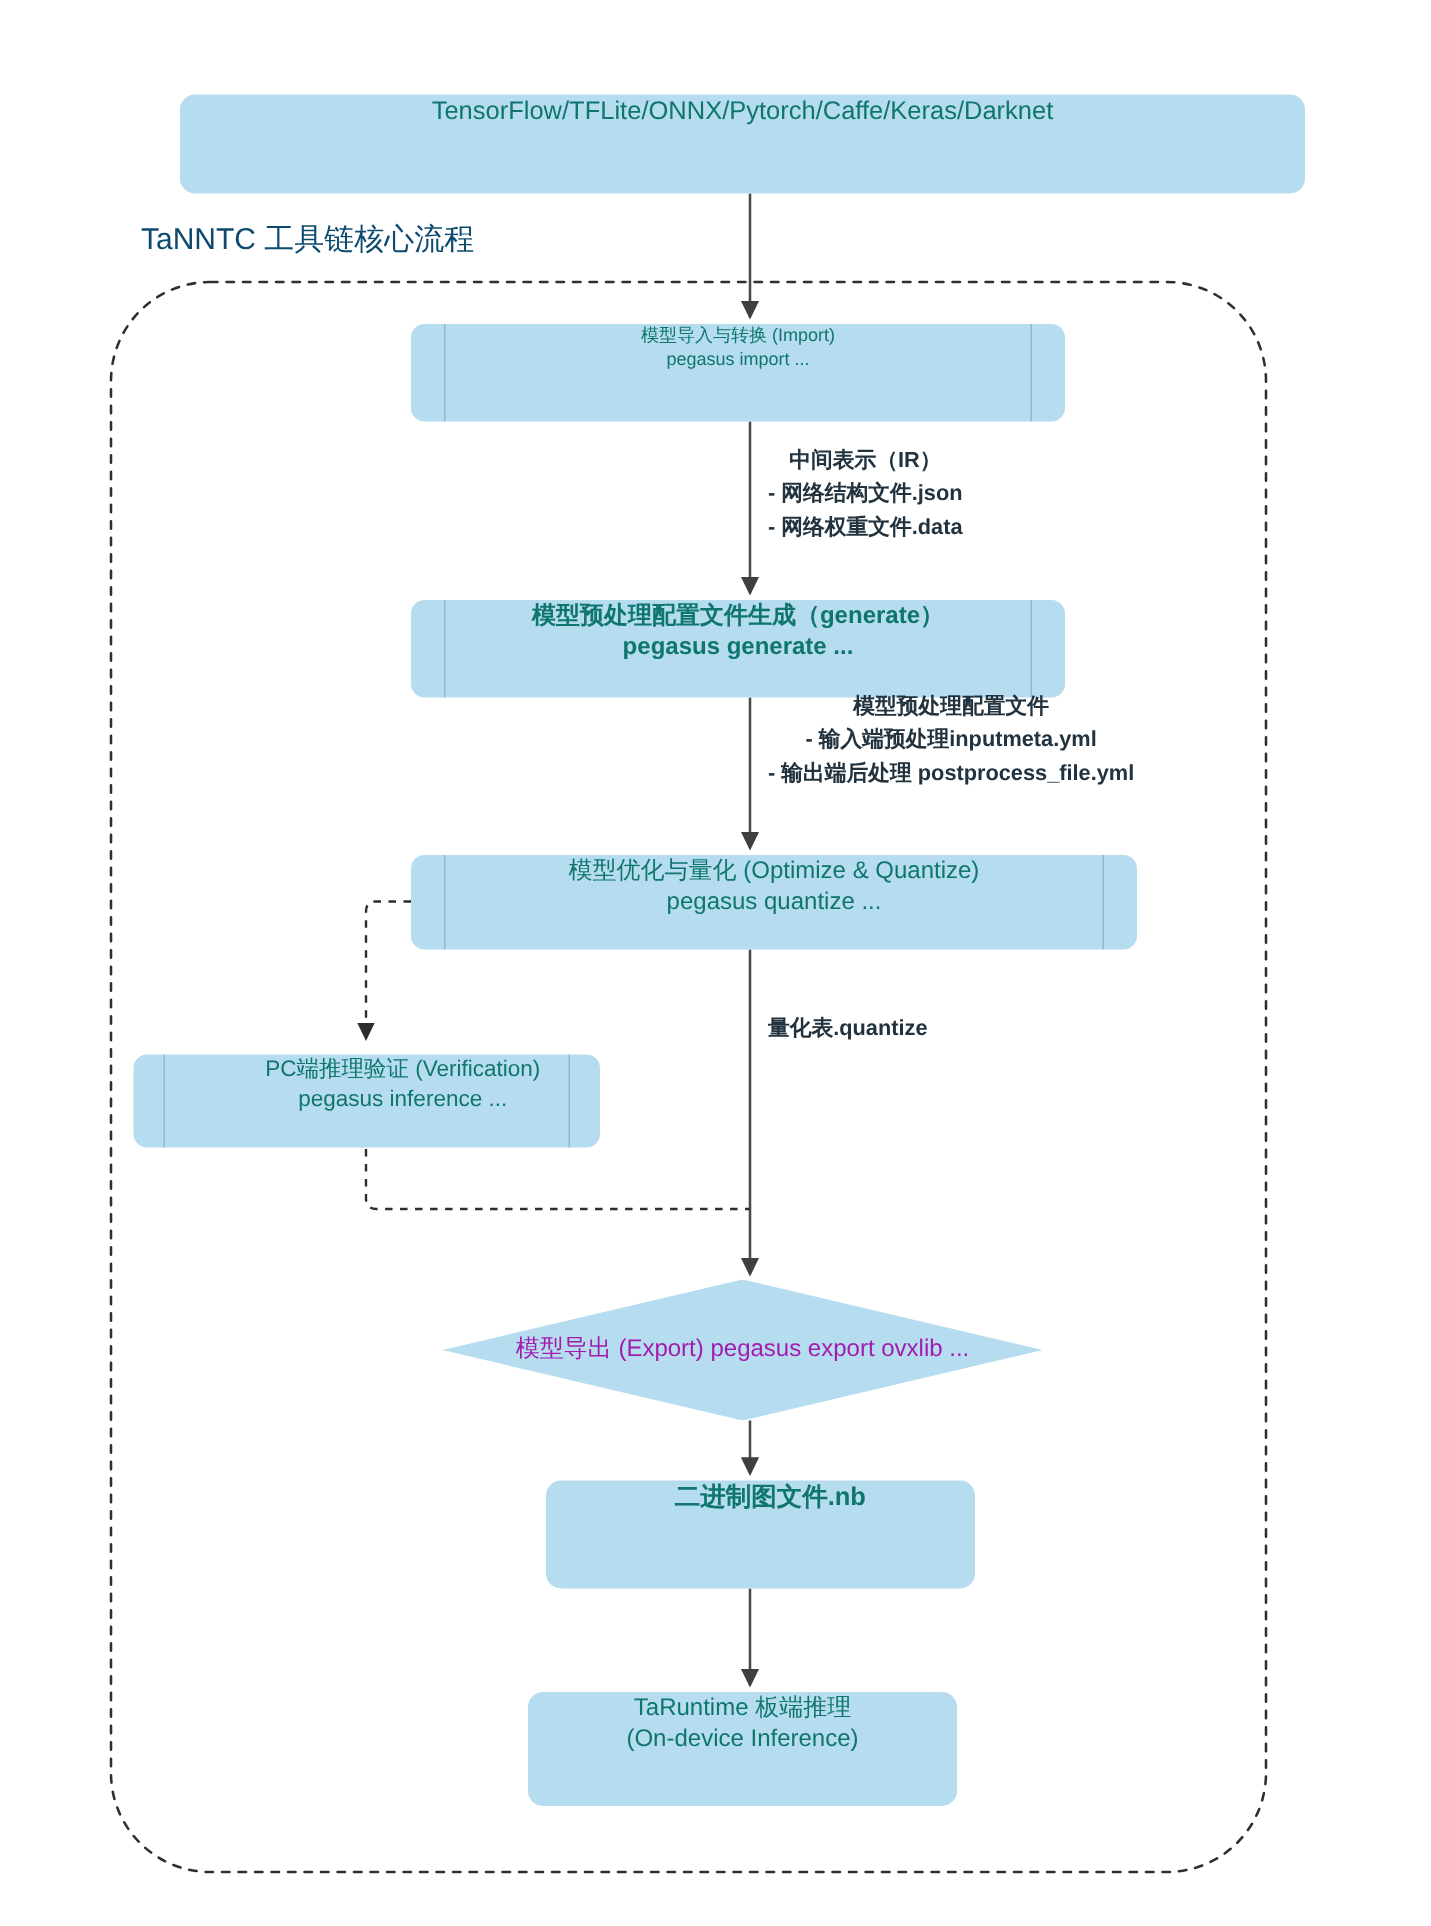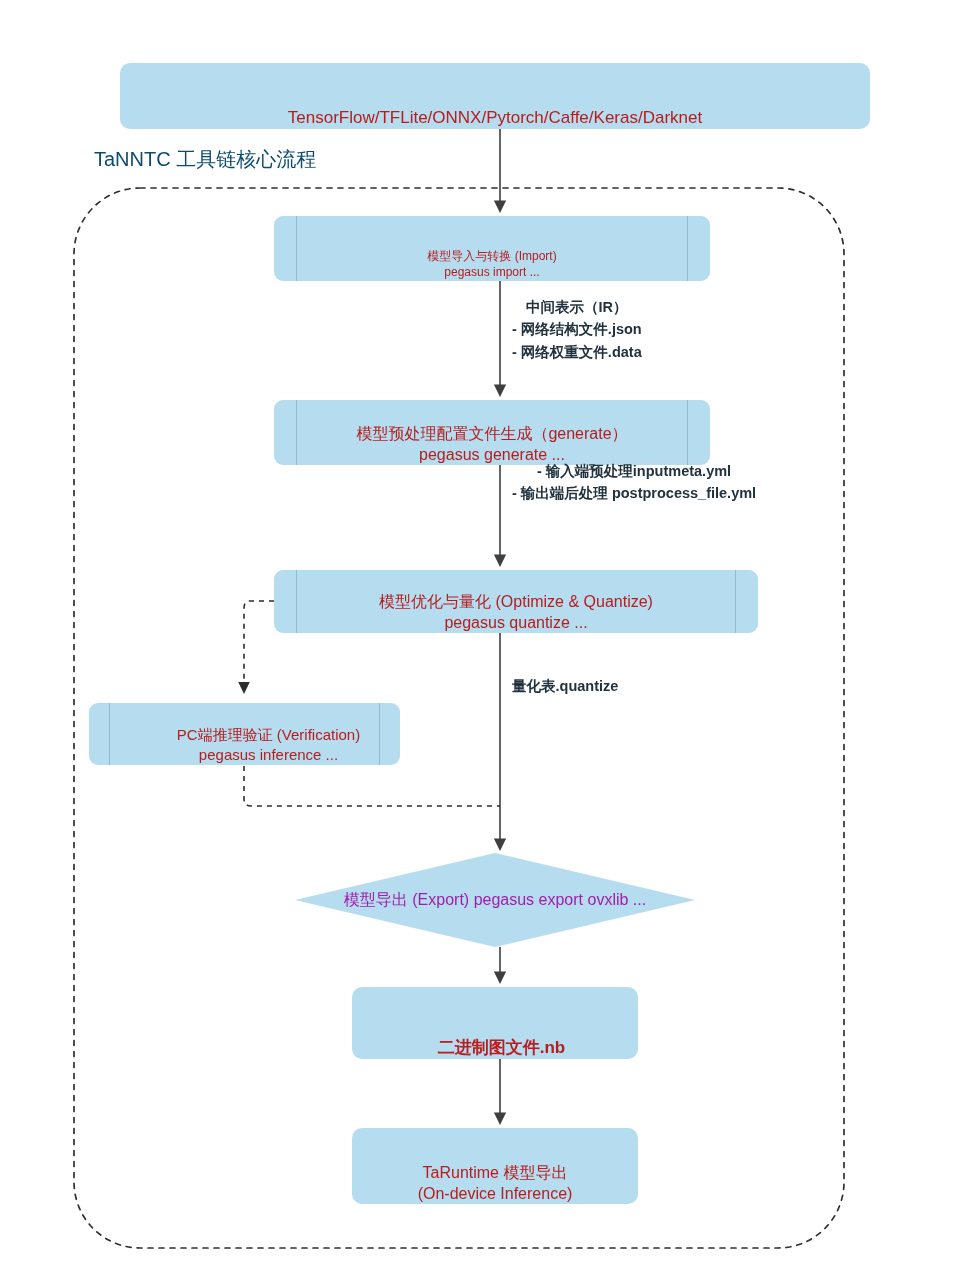--- a/index.html
+++ b/index.html
@@ -26,25 +26,25 @@
     top: 0;
     width: 954px;
     height: 1284px;
     pointer-events: none;
   }
   
   .node {
     position: absolute;
     box-sizing: border-box;
     background: #b5dcef;
-    color: #b91c1c;
+    color: #0f766e;
     display: flex;
     flex-direction: column;
     align-items: center;
-    justify-content: flex-end;
+    justify-content: flex-start;
     text-align: center;
     line-height: 1.32;
     border-radius: 9px;
     z-index: 3;
   }
   .node .l1, .node .l2 {
     display: block;
     white-space: nowrap;
   }
   
@@ -76,20 +76,21 @@
     width: 436px;
     height: 65px;
     font-size: 12px;
   }
   #node-generate {
     left: 274px;
     top: 400px;
     width: 436px;
     height: 65px;
     font-size: 16px;
+    font-weight: bold;
   }
   #node-quantize {
     left: 274px;
     top: 570px;
     width: 484px;
     height: 63px;
     font-size: 16px;
   }
   #node-verify {
     left: 89px;
@@ -124,21 +125,21 @@
     width: 100%; height: 100%;
     background: #b5dcef;
     clip-path: polygon(50% 0%, 100% 50%, 50% 100%, 0% 50%);
   }
   #node-export .dtext {
     position: relative;
     z-index: 2;
   }
 
   #node-nb {
-    left: 352px;
+    left: 364px;
     top: 987px;
     width: 286px;
     height: 72px;
     font-size: 17px;
     font-weight: bold;
     border-radius: 10px;
     padding-left: 13px;
   }
   #node-runtime {
     left: 352px;
@@ -244,31 +245,32 @@
       <span class="l1">模型导出 (Export)</span>
       <span class="l2">pegasus export ovxlib ...</span>
     </div>
   </div>
 
   <div class="node" id="node-nb">
     <span class="l1">二进制图文件.nb</span>
   </div>
 
   <div class="node" id="node-runtime">
-    <span class="l1">TaRuntime 模型导出</span>
+    <span class="l1">TaRuntime 板端推理</span>
     <span class="l2">(On-device Inference)</span>
   </div>
 
   <div class="edge-label" id="edge-ir">
     <span class="hd">中间表示（IR）</span>
     <span class="it">- 网络结构文件.json</span>
     <span class="it">- 网络权重文件.data</span>
   </div>
 
   <div class="edge-label" id="edge-cfg">
+    <span class="hd">模型预处理配置文件</span>
     <span class="it">- 输入端预处理inputmeta.yml</span>
     <span class="it">- 输出端后处理 postprocess_file.yml</span>
   </div>
 
   <div class="edge-label" id="edge-quant">
     <span class="hd">量化表.quantize</span>
   </div>
 
 </div>
 

